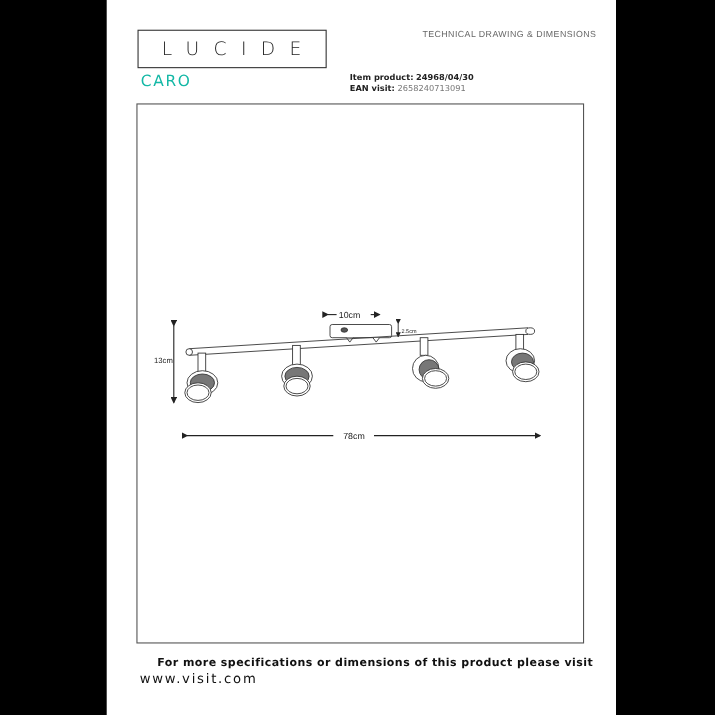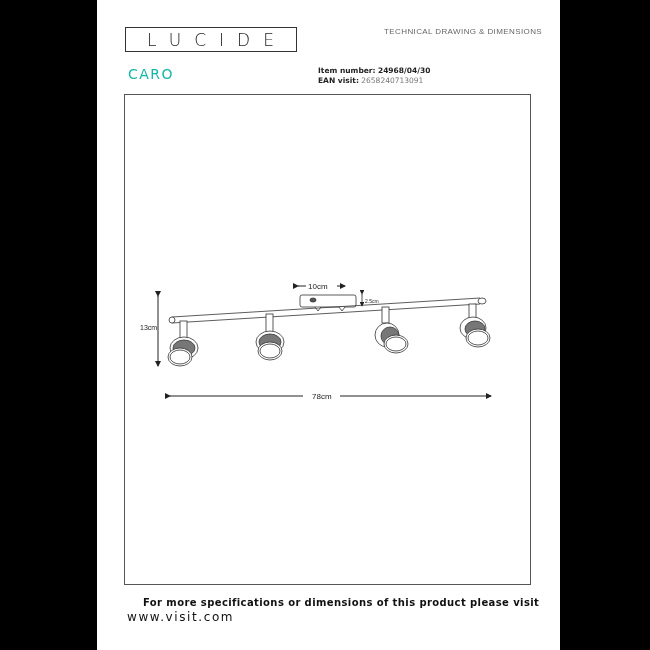--- a/index.html
+++ b/index.html
@@ -1,18 +1,18 @@
 <!DOCTYPE html>
 <html><head>
 <meta charset="utf-8">
 <style>
   html, body { margin: 0; padding: 0; }
   body { width: 650px; height: 650px; background: #000; position: relative; overflow: hidden; font-family: "Liberation Sans", sans-serif; }
   .sheet { position: absolute; left: 97px; top: 0; width: 463px; height: 650px; background: #fff; }
-  .logo { position: absolute; left: 125px; top: 27px; width: 172px; height: 25px; border: 1.5px solid #333; box-sizing: border-box; }
+  .logo { position: absolute; left: 125px; top: 27px; width: 172px; height: 35px; border: 1.5px solid #333; box-sizing: border-box; }
   .logo-text { position: absolute; left: 0; top: 0; width: 100%; height: 100%; display: flex; align-items: center; justify-content: center; font-family: "DejaVu Sans", sans-serif; font-weight: 300; font-size: 17px; letter-spacing: 13px; color: #222; padding-left: 12px; box-sizing: border-box; }
   .header-right { position: absolute; left: 384px; top: 27px; font-size: 8px; color: #666; letter-spacing: 0.4px; }
   .product-name { position: absolute; left: 128px; top: 66px; font-size: 14px; color: #14b8a6; letter-spacing: 1.5px; font-family: "DejaVu Sans", sans-serif; }
   .item-info { position: absolute; left: 318px; top: 66px; font-size: 7.5px; line-height: 10px; color: #222; font-family: "DejaVu Sans", sans-serif; }
   .item-info b { font-weight: bold; }
   .item-info .val-light { color: #777; }
   .frame { position: absolute; left: 124px; top: 94px; width: 407px; height: 491px; border: 1.5px solid #555; box-sizing: border-box; }
   .drawing { position: absolute; left: 140px; top: 270px; width: 380px; height: 140px; }
   .footer-line1 { position: absolute; left: 143px; top: 597px; font-size: 10px; color: #111; font-family: "DejaVu Sans", sans-serif; font-weight: bold; letter-spacing: 0.4px; }
   .footer-line2 { position: absolute; left: 127px; top: 610px; font-size: 12px; color: #111; font-family: "DejaVu Sans", sans-serif; letter-spacing: 1.6px; }
@@ -26,21 +26,21 @@
 <div class="logo">
   <div class="logo-text">LUCIDE</div>
 </div>
 
 <div class="header-right">TECHNICAL DRAWING &amp; DIMENSIONS</div>
 
 <div class="product-name">CARO</div>
 
 <div class="item-info">
   <div>
-    <b>Item number:</b>
+    <b>Item product:</b>
     <b>24968/04/30</b>
   </div>
   <div>
     <b>EAN visit:</b>
     <span class="val-light">2658240713091</span>
   </div>
 </div>
 
 <div class="frame"></div>
 

